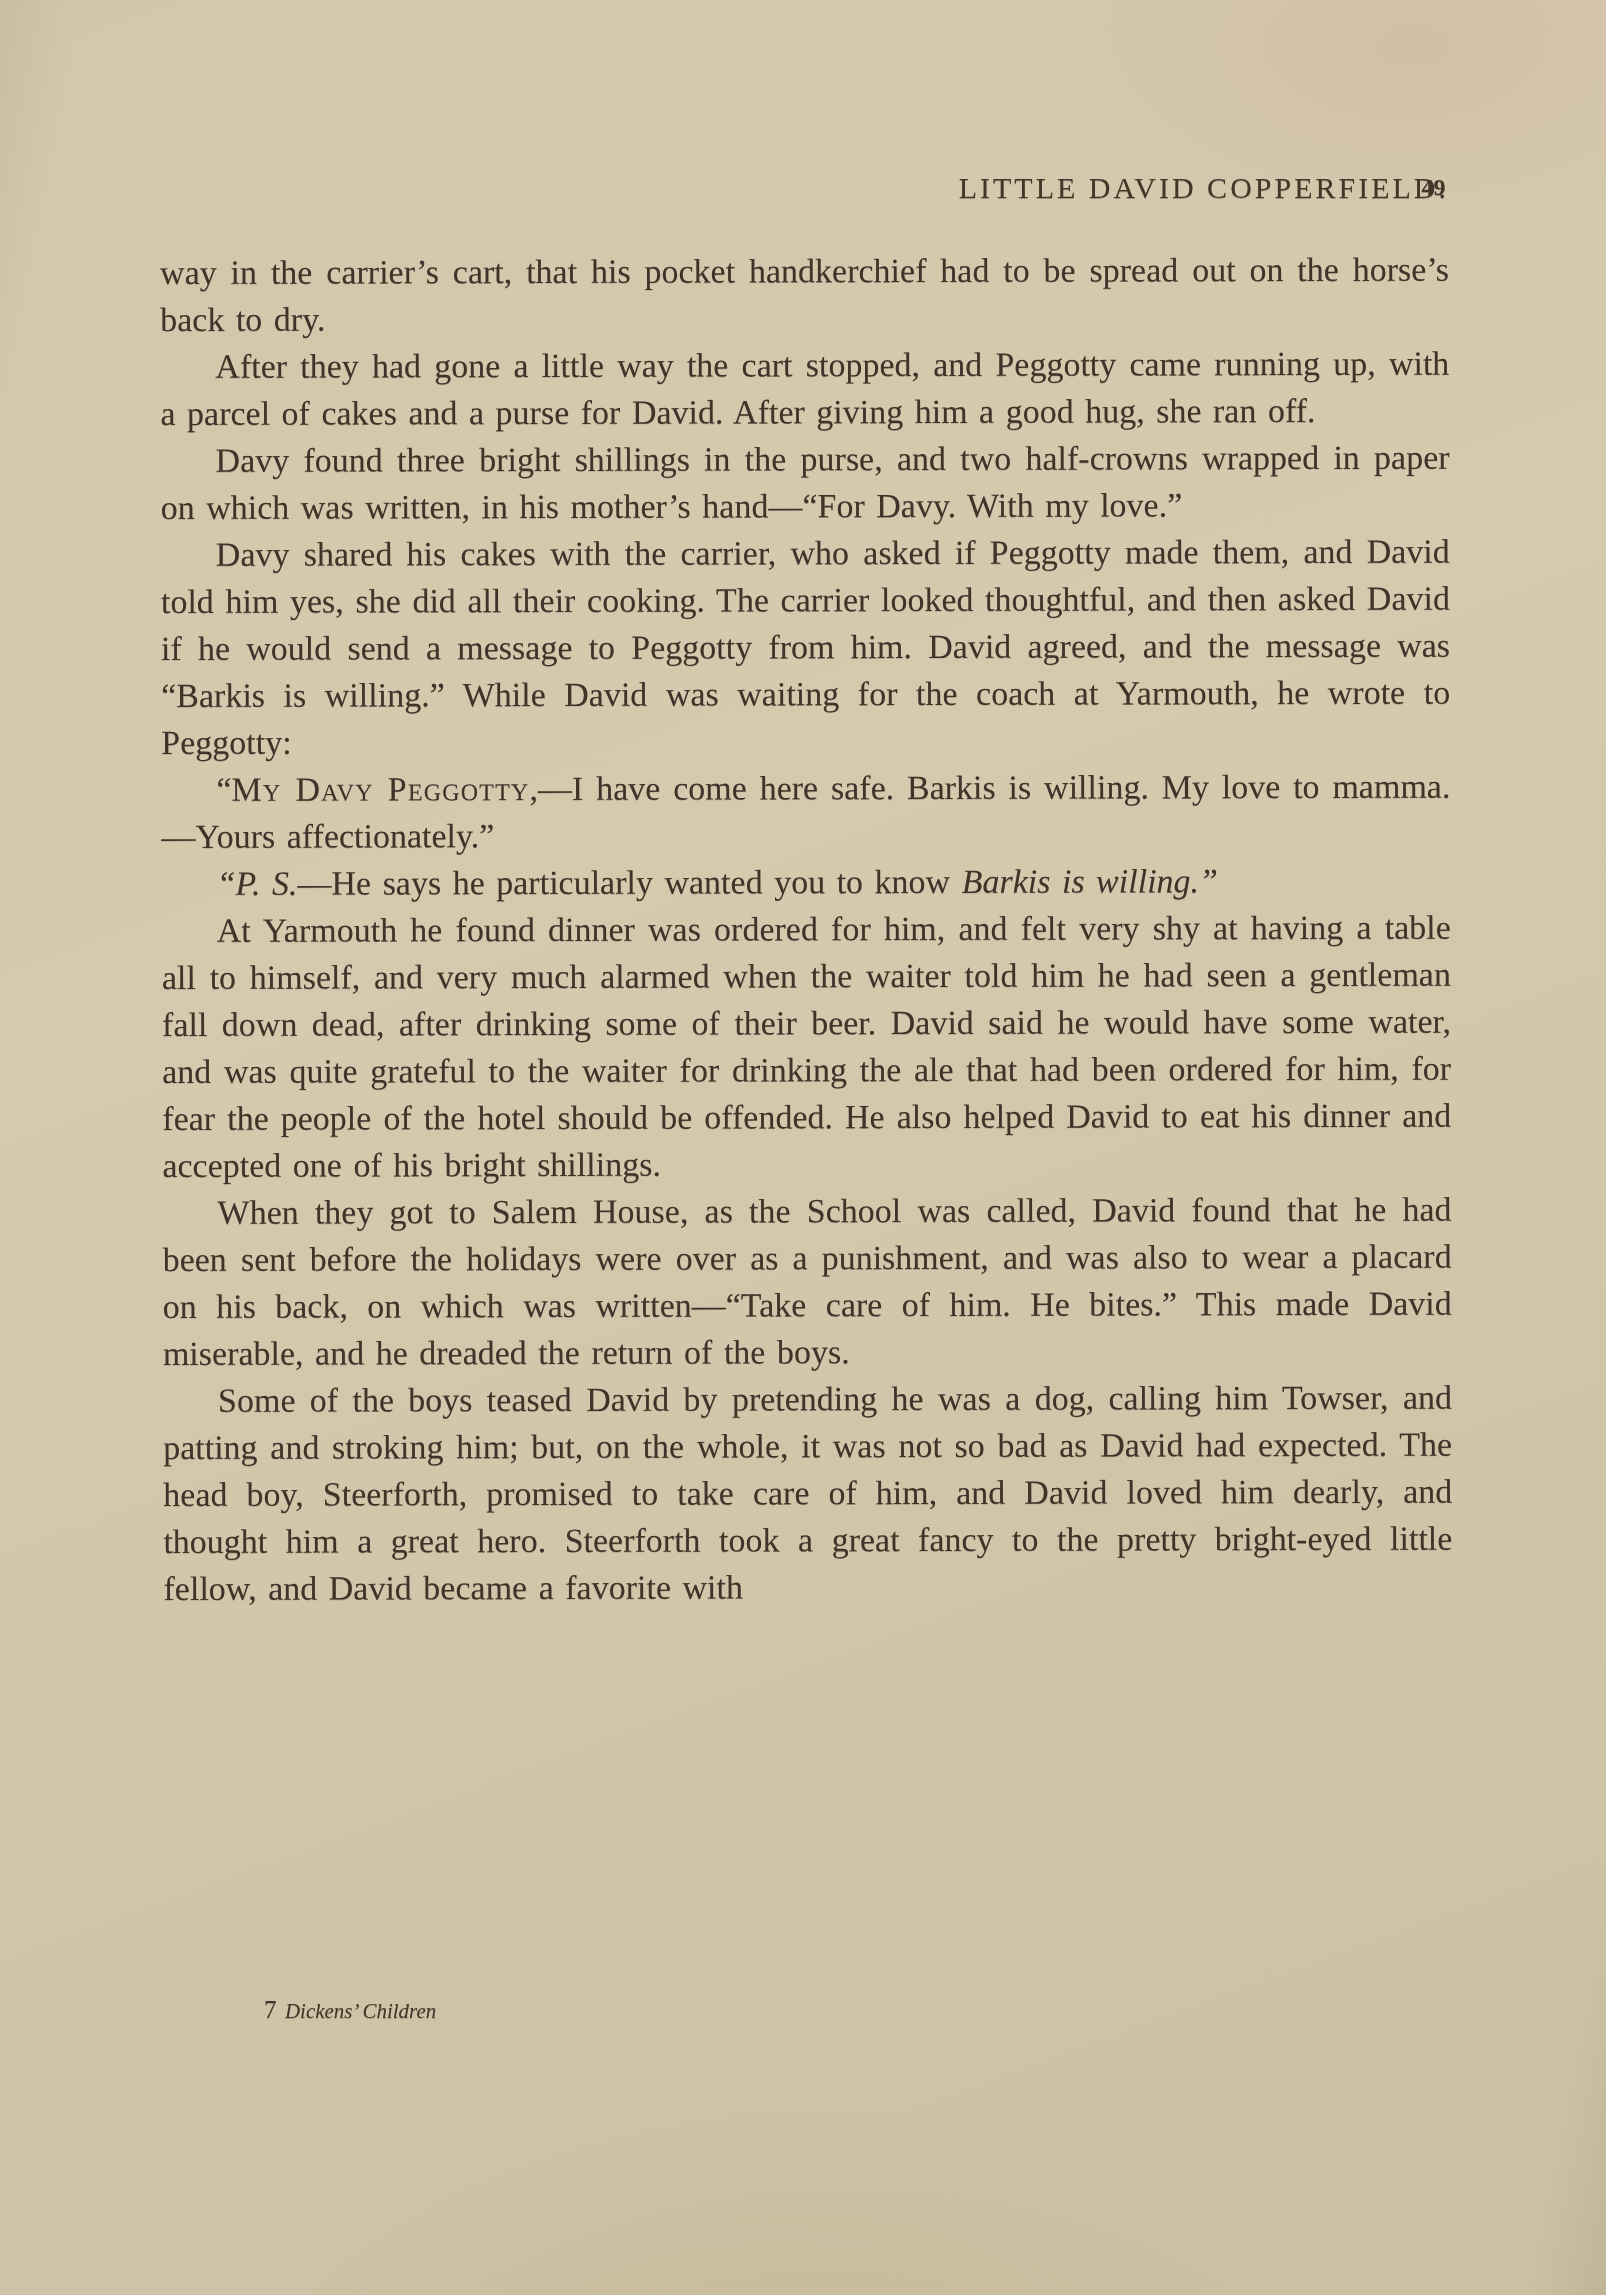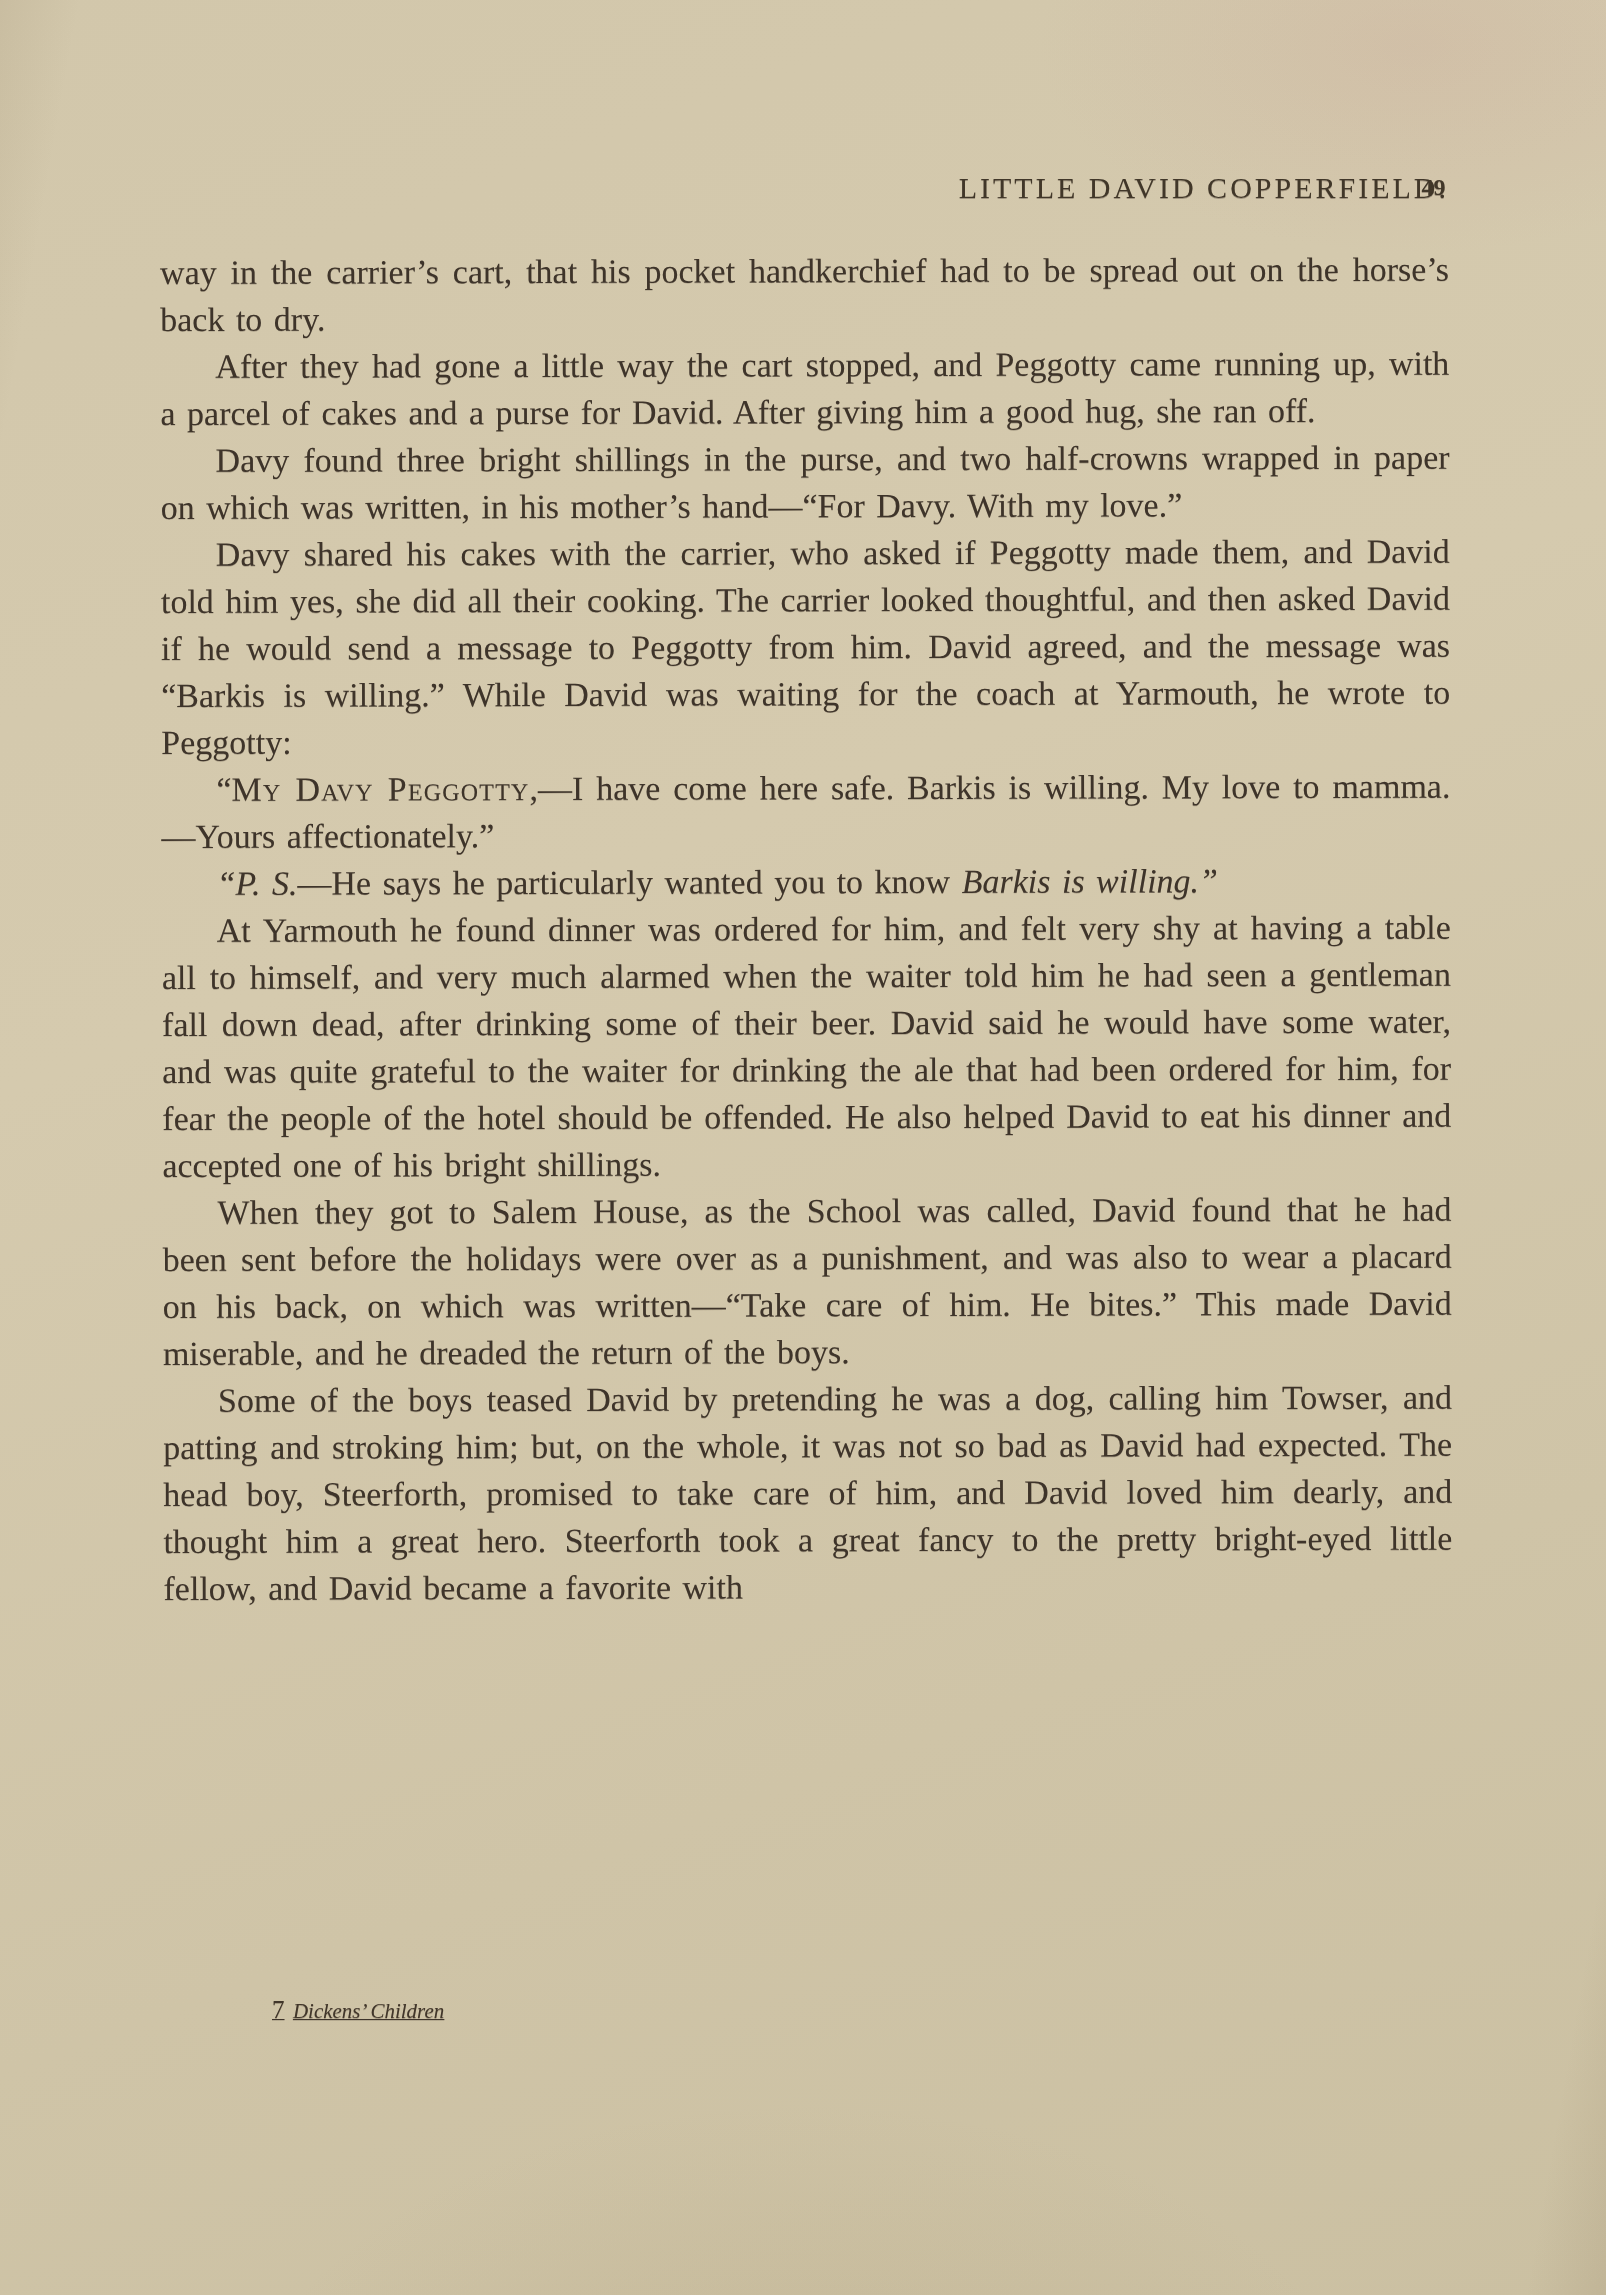--- a/index.html
+++ b/index.html
@@ -66,25 +66,24 @@
   }
   .smallcaps {
     font-variant: small-caps;
     letter-spacing: 1.2px;
   }
   .italic {
     font-style: italic;
   }
   .signature {
     position: absolute;
-    left: 272px;
+    left: 264px;
     top: 1996px;
     white-space: nowrap;
     text-shadow: 0 0.6px 0.6px rgba(62,50,40,0.30);
-    text-decoration: underline;
   }
   .sig-num {
     font-size: 25px;
     color: #41362a;
   }
   .sig-title {
     font-size: 21px;
     margin-left: 8.4px;
     color: #41362a;
   }

